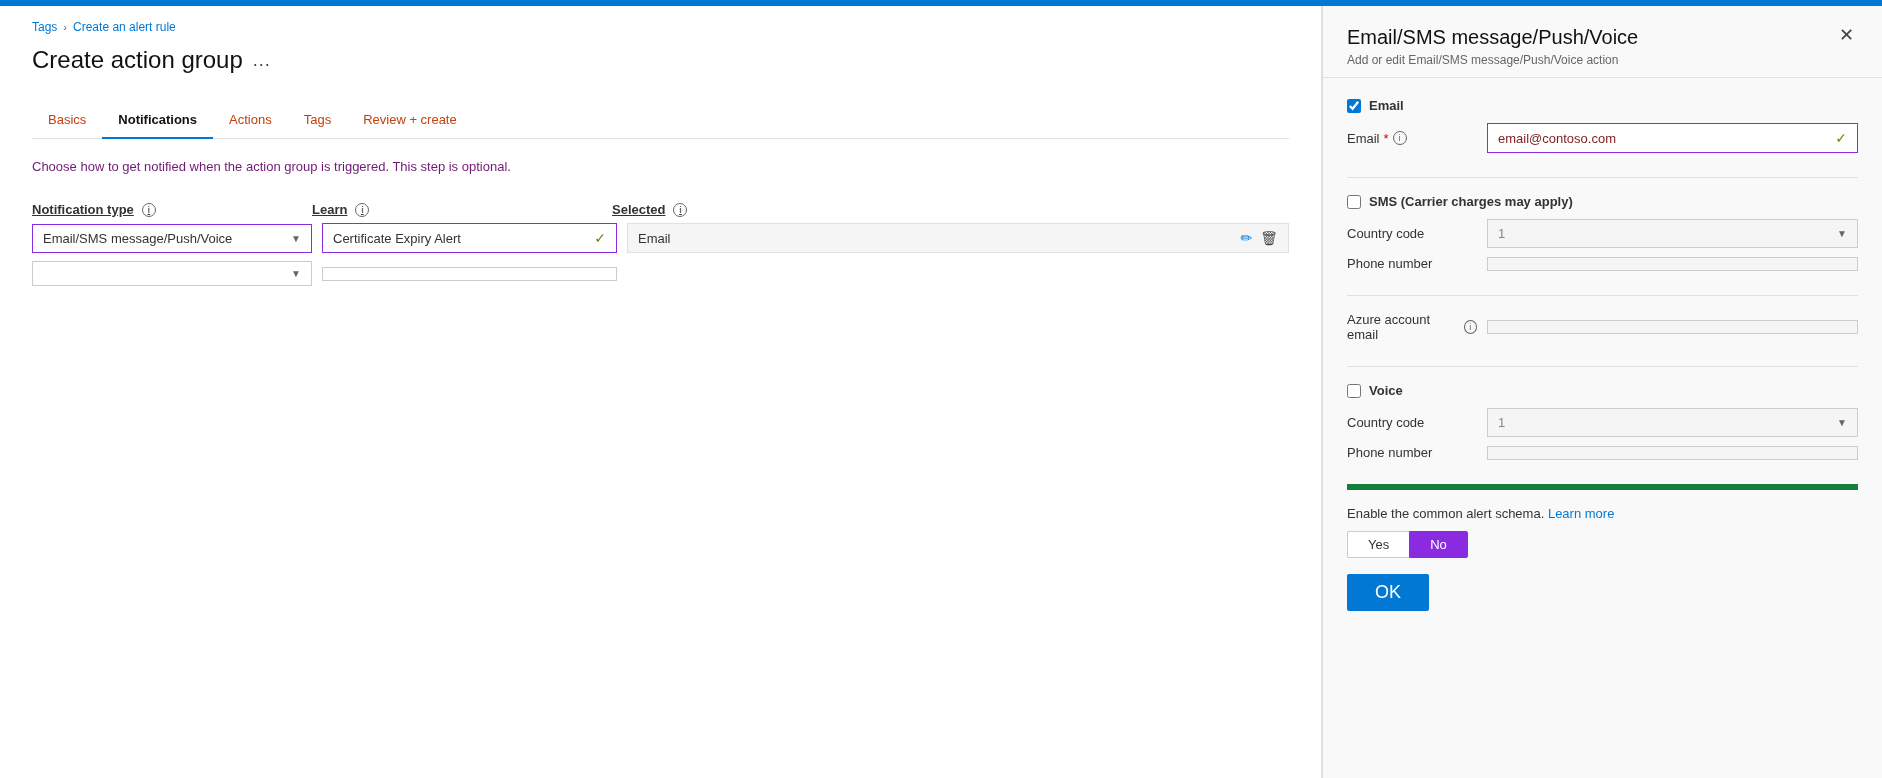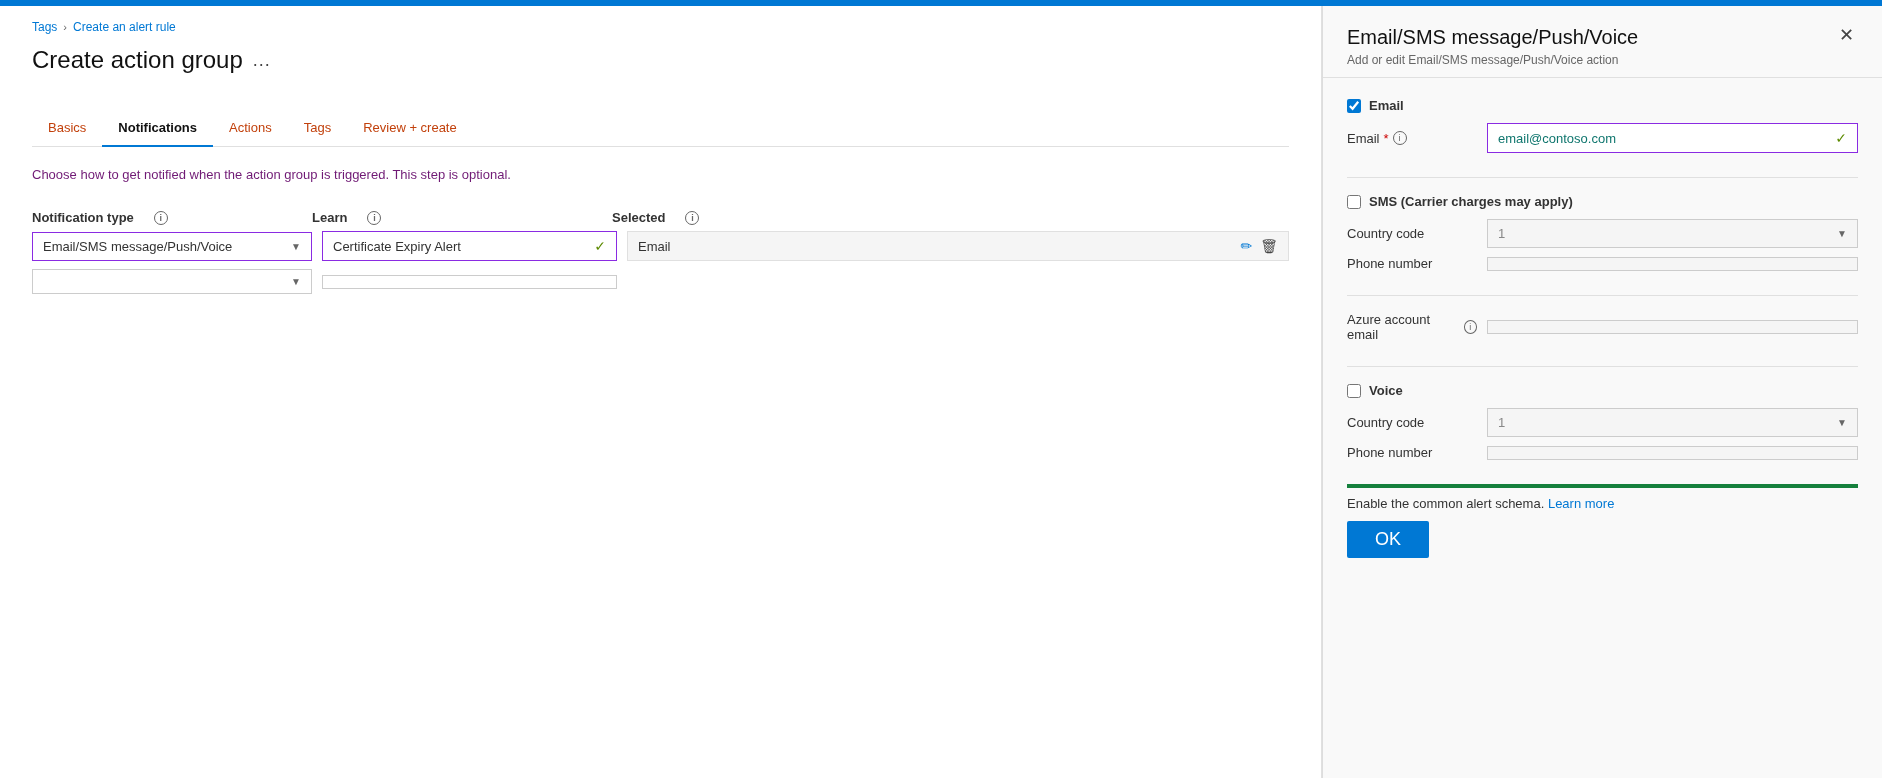--- a/index.html
+++ b/index.html
@@ -45,21 +45,21 @@
 
     .breadcrumb .separator {
       color: #666;
       font-size: 11px;
     }
 
     .page-title-row {
       display: flex;
       align-items: center;
       gap: 10px;
-      margin-bottom: 36px;
+      margin-bottom: 28px;
     }
 
     .page-title {
       font-size: 24px;
       font-weight: 300;
       color: #111;
     }
 
     .ellipsis-btn {
       font-size: 18px;
@@ -111,21 +111,22 @@
       gap: 0;
       margin-bottom: 6px;
     }
 
     .grid-header {
       font-size: 13px;
       font-weight: 600;
       color: #333;
       display: flex;
       align-items: center;
-      gap: 20px;
+      gap: 8px;
+      text-decoration: underline;
     }
 
     .col-type { width: 280px; }
     .col-name { width: 300px; }
     .col-selected { flex: 1; }
 
     .grid-row {
       display: flex;
       align-items: center;
       gap: 0;
@@ -315,21 +316,21 @@
       font-size: 13px;
       background: #fff;
       color: #333;
       display: flex;
       align-items: center;
       justify-content: space-between;
     }
 
     .text-input-value {
       flex: 1;
-      color: #0f766e;
+      color: #7f1d1d;
     }
 
     .input-check {
       color: #5c8a00;
       font-size: 14px;
     }
 
     .divider {
       border: none;
       border-top: 1px solid #e0e0e0;
@@ -351,22 +352,22 @@
     .plain-input {
       flex: 1;
       border: 1px solid #ccc;
       padding: 6px 10px;
       font-size: 13px;
       background: #f5f5f5;
       color: #888;
     }
 
     .schema-section {
-      border-top: 4px solid #15803d;
-      padding-top: 8px;
+      border-top: 6px solid #15803d;
+      padding-top: 16px;
       margin-top: 8px;
     }
 
     .schema-label {
       font-size: 13px;
       color: #333;
       margin-bottom: 10px;
     }
 
     .schema-link {
@@ -581,18 +582,22 @@
           <span class="field-label">Phone number</span>
           <div class="plain-input"></div>
         </div>
       </div>
 
       <div class="schema-section">
         <div class="schema-label">
           <span>Enable the common alert schema.</span>
           <a class="schema-link">Learn more</a>
         </div>
+        <div class="toggle-group">
+          <div class="toggle-option yes">Yes</div>
+          <div class="toggle-option no">No</div>
+        </div>
         <button class="ok-btn">OK</button>
       </div>
 
     </div>
   </div>
 </div>
 
 </body></html>

